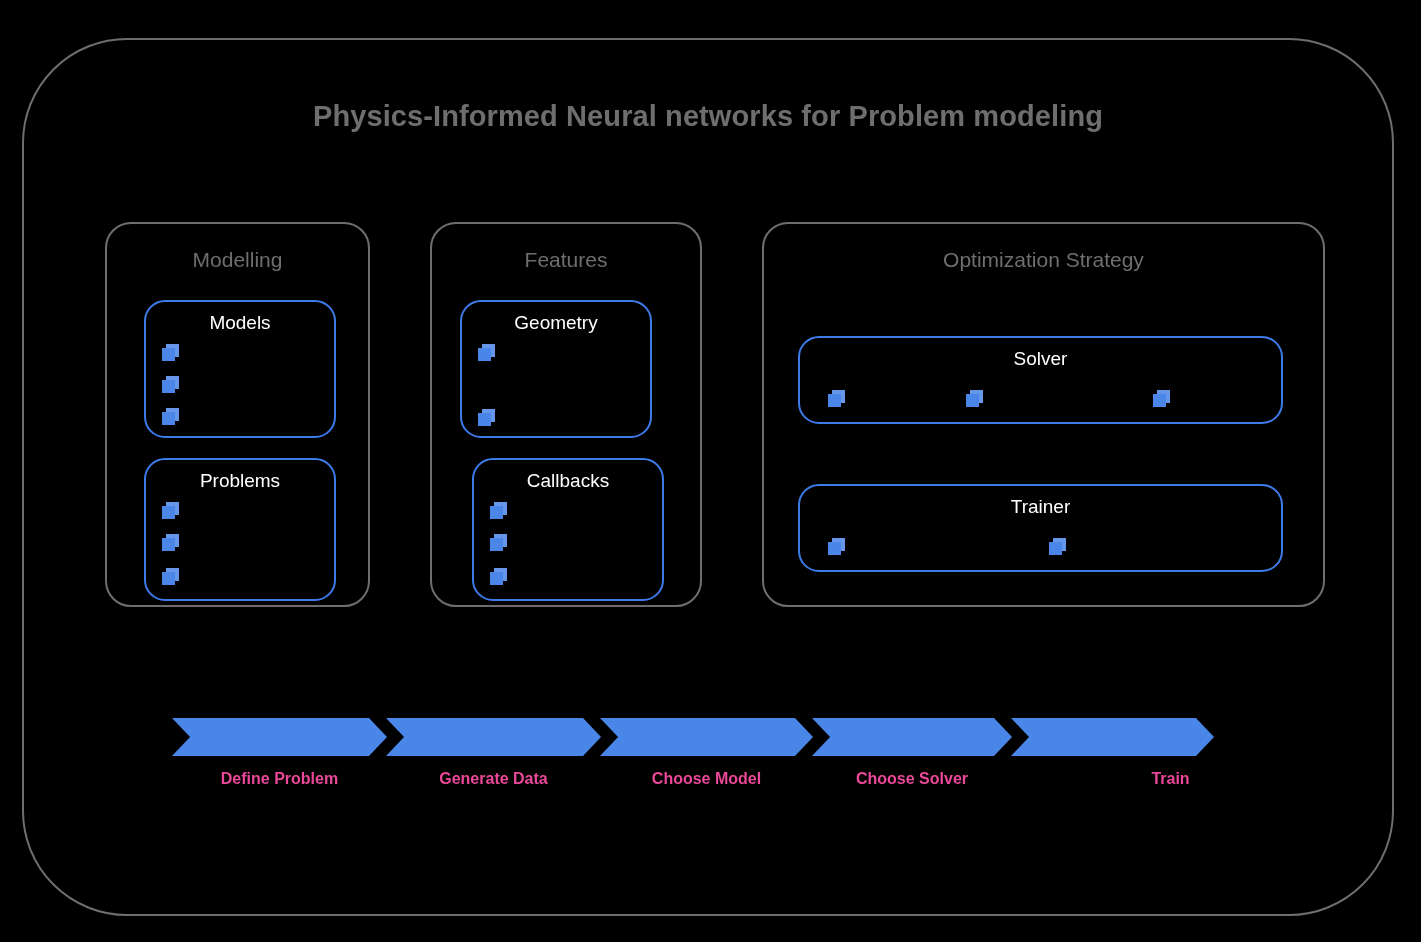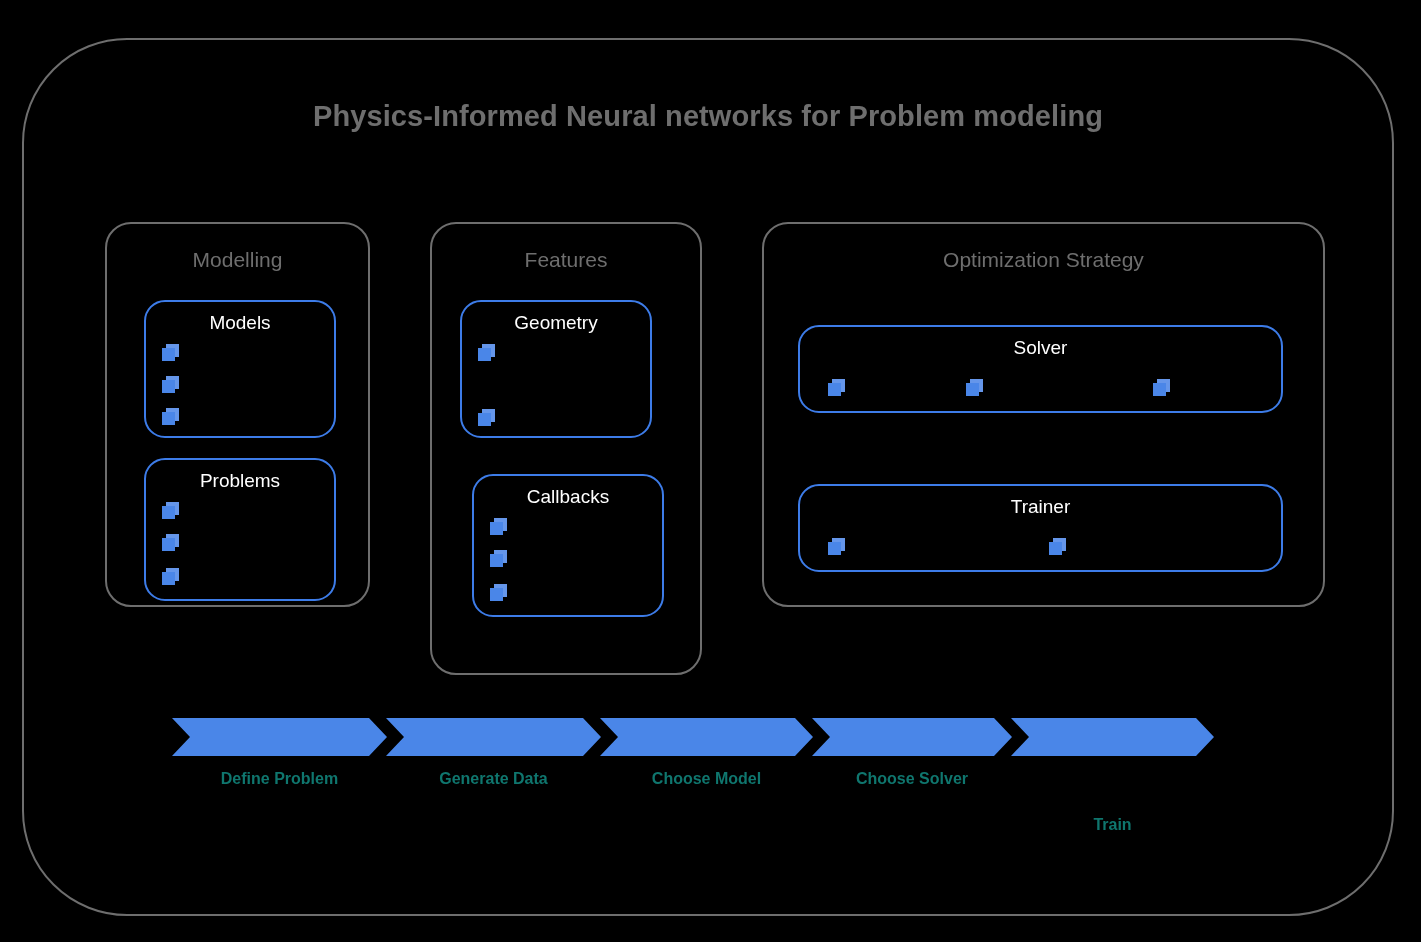--- a/index.html
+++ b/index.html
@@ -114,21 +114,21 @@
     top: 718px;
     clip-path: polygon(0 0, calc(100% - 18px) 0, 100% 50%, calc(100% - 18px) 100%, 0 100%, 18px 50%);
   }
   .chevron.first {
     clip-path: polygon(0 0, calc(100% - 18px) 0, 100% 50%, calc(100% - 18px) 100%, 0 100%, 18px 50%);
   }
   .chev-label {
     position: absolute;
     top: 770px;
     text-align: center;
-    color: #0f766e;
+    color: #ec4899;
     font-size: 16px;
     font-weight: bold;
     white-space: nowrap;
   }
 </style>
 </head>
 <body>
 
 <div id="canvas">
 
@@ -165,57 +165,57 @@
     <div class="layers-icon" style="left:16px; top:74px;">
       <div class="back-sq"></div>
         <div class="front-sq"></div>
     </div>
     <div class="layers-icon" style="left:16px; top:108px;">
       <div class="back-sq"></div>
         <div class="front-sq"></div>
     </div>
   </div>
 
-  <div class="group-box" style="left:430px; top:222px; width:272px; height:453px;">
+  <div class="group-box" style="left:430px; top:222px; width:272px; height:385px;">
     <div class="group-title" style="top:24px;">Features</div>
   </div>
 
   <div class="sub-box" style="left:460px; top:300px; width:192px; height:138px;">
     <div class="sub-title">Geometry</div>
     <div class="layers-icon" style="left:16px; top:42px;">
       <div class="back-sq"></div>
         <div class="front-sq"></div>
     </div>
     <div class="layers-icon" style="left:16px; top:107px;">
       <div class="back-sq"></div>
         <div class="front-sq"></div>
     </div>
   </div>
 
-  <div class="sub-box" style="left:472px; top:458px; width:192px; height:143px;margin-top:16px;">
+  <div class="sub-box" style="left:472px; top:458px; width:192px; height:143px;">
     <div class="sub-title">Callbacks</div>
     <div class="layers-icon" style="left:16px; top:42px;">
       <div class="back-sq"></div>
         <div class="front-sq"></div>
     </div>
     <div class="layers-icon" style="left:16px; top:74px;">
       <div class="back-sq"></div>
         <div class="front-sq"></div>
     </div>
     <div class="layers-icon" style="left:16px; top:108px;">
       <div class="back-sq"></div>
         <div class="front-sq"></div>
     </div>
   </div>
 
   <div class="group-box" style="left:762px; top:222px; width:563px; height:385px;">
     <div class="group-title" style="top:24px;">Optimization Strategy</div>
   </div>
 
-  <div class="sub-box" style="left:798px; top:325px; width:485px; height:88px;">
+  <div class="sub-box" style="left:798px; top:336px; width:485px; height:88px;">
     <div class="sub-title">Solver</div>
     <div class="layers-icon" style="left:28px; top:52px;">
       <div class="back-sq"></div>
         <div class="front-sq"></div>
     </div>
     <div class="layers-icon" style="left:166px; top:52px;">
       <div class="back-sq"></div>
         <div class="front-sq"></div>
     </div>
     <div class="layers-icon" style="left:353px; top:52px;">
@@ -239,15 +239,15 @@
   <div class="chevron first" style="left:172px; width:215px;"></div>
   <div class="chevron" style="left:386px; width:215px;"></div>
   <div class="chevron" style="left:600px; width:213px;"></div>
   <div class="chevron" style="left:812px; width:200px;"></div>
   <div class="chevron" style="left:1011px; width:203px;"></div>
 
   <div class="chev-label" style="left:172px; width:215px;">Define Problem</div>
   <div class="chev-label" style="left:386px; width:215px;">Generate Data</div>
   <div class="chev-label" style="left:600px; width:213px;text-align:center;">Choose Model</div>
   <div class="chev-label" style="left:812px; width:200px;">Choose Solver</div>
-  <div class="chev-label" style="left:1011px; width:203px;margin-top:46px;">Train</div>
+  <div class="chev-label" style="left:1069px; width:203px;">Train</div>
 
 </div>
 
 </body></html>

